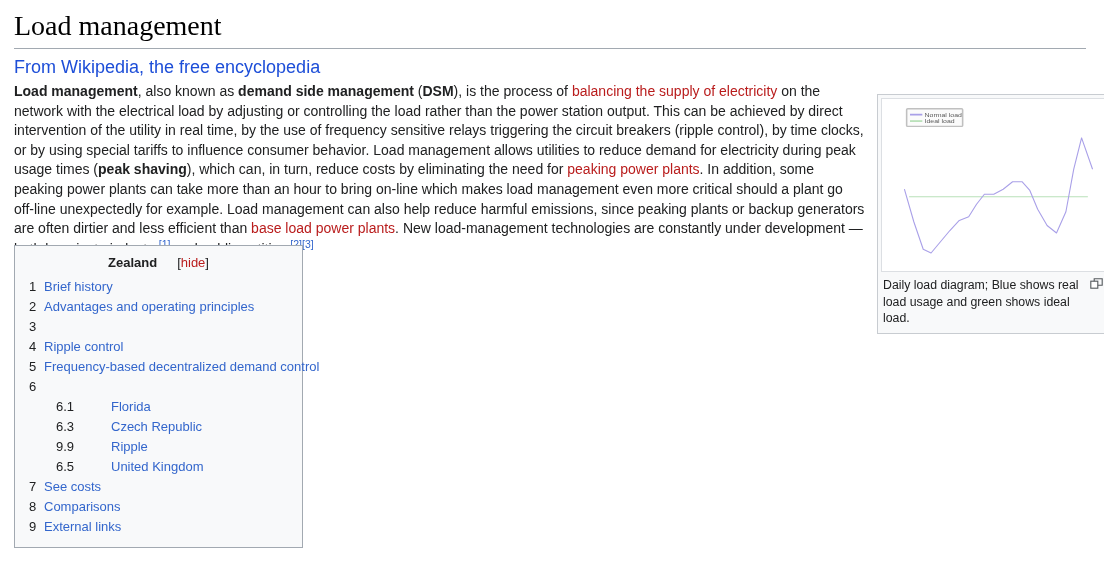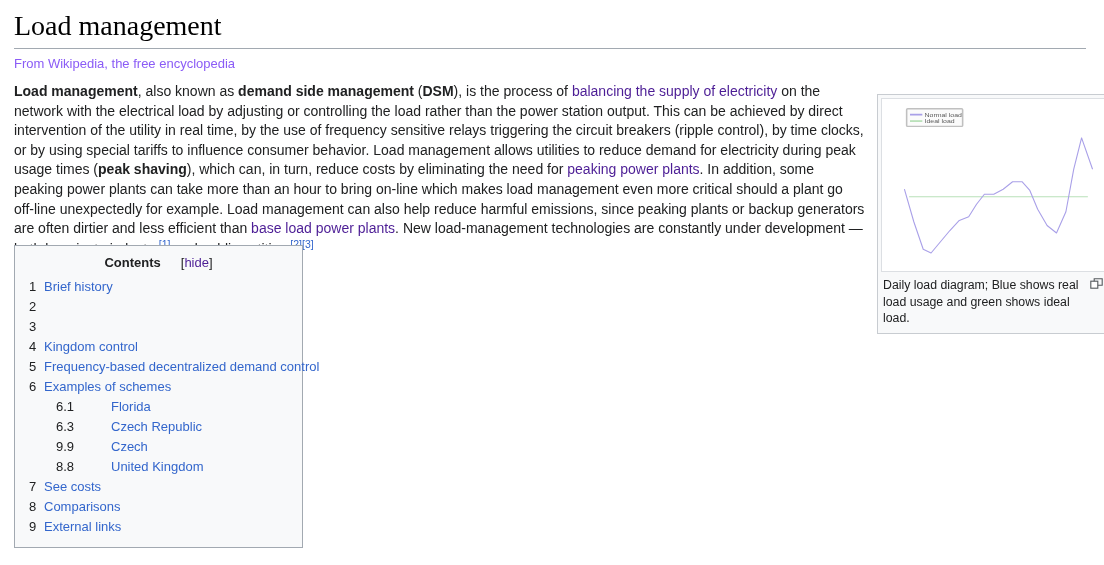--- a/index.html
+++ b/index.html
@@ -33,42 +33,42 @@
     margin: 0;
     padding: 0 0 5px 0;
   }
   #title-rule {
     border: 0;
     border-bottom: 1px solid #a2a9b1;
     margin: 0;
     height: 0;
   }
   #tagline {
-    font-size: 13px;
-    color: #8b5cf6;
+    font-size: 18px;
+    color: #1d4ed8;
     margin: 6px 0 0 0;
     line-height: 1.4;
   }
 
   
   #content-body {
     position: absolute;
     left: 14px;
     top: 82px;
     width: 852px;
   }
   #lead-paragraph {
     margin: 0;
     font-size: 14px;
     line-height: 19.6px;
     color: #202122;
     text-align: left;
   }
   a, .wlink {
-    color: #4c1d95;
+    color: #b91c1c;
     text-decoration: none;
     cursor: pointer;
   }
   .bold { font-weight: bold; }
   sup.ref {
     font-size: 10.5px;
     line-height: 1;
     vertical-align: super;
   }
   sup.ref .wlink { color: #3366cc; }
@@ -173,59 +173,59 @@
   <hr id="title-rule">
   <div id="tagline">From Wikipedia, the free encyclopedia</div>
 </div>
 
 <div id="content-body">
   <p id="lead-paragraph"><span class="bold">Load management</span><span>, also known as </span><span class="bold">demand side management</span><span> (</span><span class="bold">DSM</span><span>), is the process of </span><span class="wlink">balancing the supply of electricity</span><span> on the network with the electrical load by adjusting or controlling the load rather than the power station output. This can be achieved by direct intervention of the utility in real time, by the use of frequency sensitive relays triggering the circuit breakers (ripple control), by time clocks, or by using special tariffs to influence consumer behavior. Load management allows utilities to reduce demand for electricity during peak usage times (</span><span class="bold">peak shaving</span><span>), which can, in turn, reduce costs by eliminating the need for </span><span class="wlink">peaking power plants</span><span>. In addition, some peaking power plants can take more than an hour to bring on-line which makes load management even more critical should a plant go off-line unexpectedly for example. Load management can also help reduce harmful emissions, since peaking plants or backup generators are often dirtier and less efficient than </span><span class="wlink">base load power plants</span><span>. New load-management technologies are constantly under development — both by private industry</span><sup class="ref"><span class="wlink">[1]</span></sup><span> and public entities.</span><sup class="ref"><span class="wlink">[2]</span></sup><sup class="ref"><span class="wlink">[3]</span></sup></p>
 </div>
 
 <div id="toc">
   <div id="toc-title">
-    <span>Contents</span><span class="toggle-wrap"><span>[</span><span class="wlink">hide</span><span>]</span></span>
+    <span>Zealand</span><span class="toggle-wrap"><span>[</span><span class="wlink">hide</span><span>]</span></span>
   </div>
   <ul class="toc-list" id="toc-list">
       <li class="toc-row">
         <span class="toc-num">1</span>
         <span class="toc-text">Brief history</span>
       </li>
       <li class="toc-row">
         <span class="toc-num">2</span>
+        <span class="toc-text">Advantages and operating principles</span>
       </li>
       <li class="toc-row">
         <span class="toc-num">3</span>
       </li>
       <li class="toc-row">
         <span class="toc-num">4</span>
-        <span class="toc-text">Kingdom control</span>
+        <span class="toc-text">Ripple control</span>
       </li>
       <li class="toc-row">
         <span class="toc-num">5</span>
         <span class="toc-text">Frequency-based decentralized demand control</span>
       </li>
       <li class="toc-row">
         <span class="toc-num">6</span>
-        <span class="toc-text">Examples of schemes</span>
       </li>
       <li class="toc-row sub">
         <span class="toc-num">6.1</span>
         <span class="toc-text">Florida</span>
       </li>
       <li class="toc-row sub">
         <span class="toc-num">6.3</span>
         <span class="toc-text">Czech Republic</span>
       </li>
       <li class="toc-row sub">
         <span class="toc-num">9.9</span>
-        <span class="toc-text">Czech</span>
-      </li>
-      <li class="toc-row sub">
-        <span class="toc-num">8.8</span>
+        <span class="toc-text">Ripple</span>
+      </li>
+      <li class="toc-row sub">
+        <span class="toc-num">6.5</span>
         <span class="toc-text">United Kingdom</span>
       </li>
       <li class="toc-row">
         <span class="toc-num">7</span>
         <span class="toc-text">See costs</span>
       </li>
       <li class="toc-row">
         <span class="toc-num">8</span>
         <span class="toc-text">Comparisons</span>
       </li>

